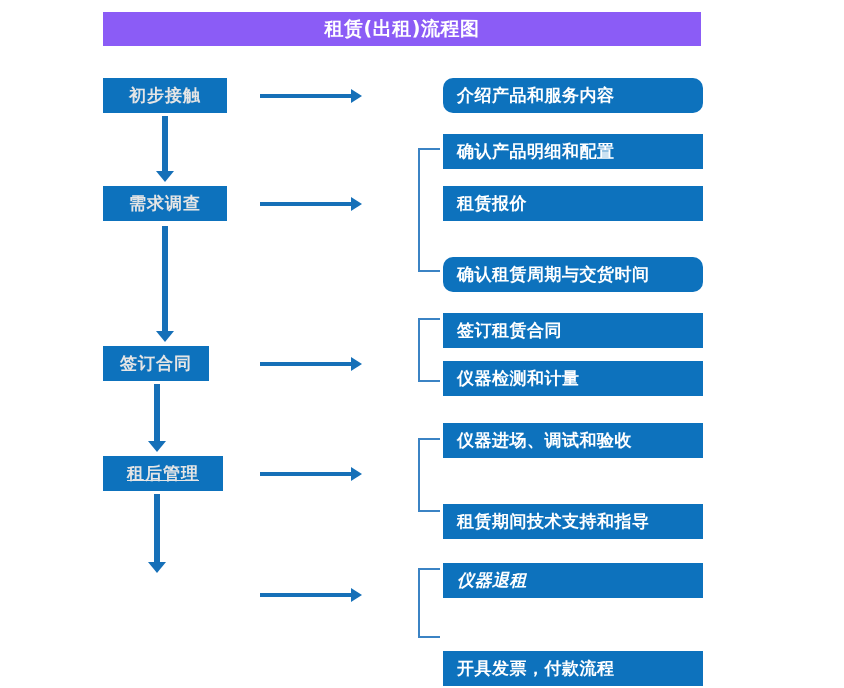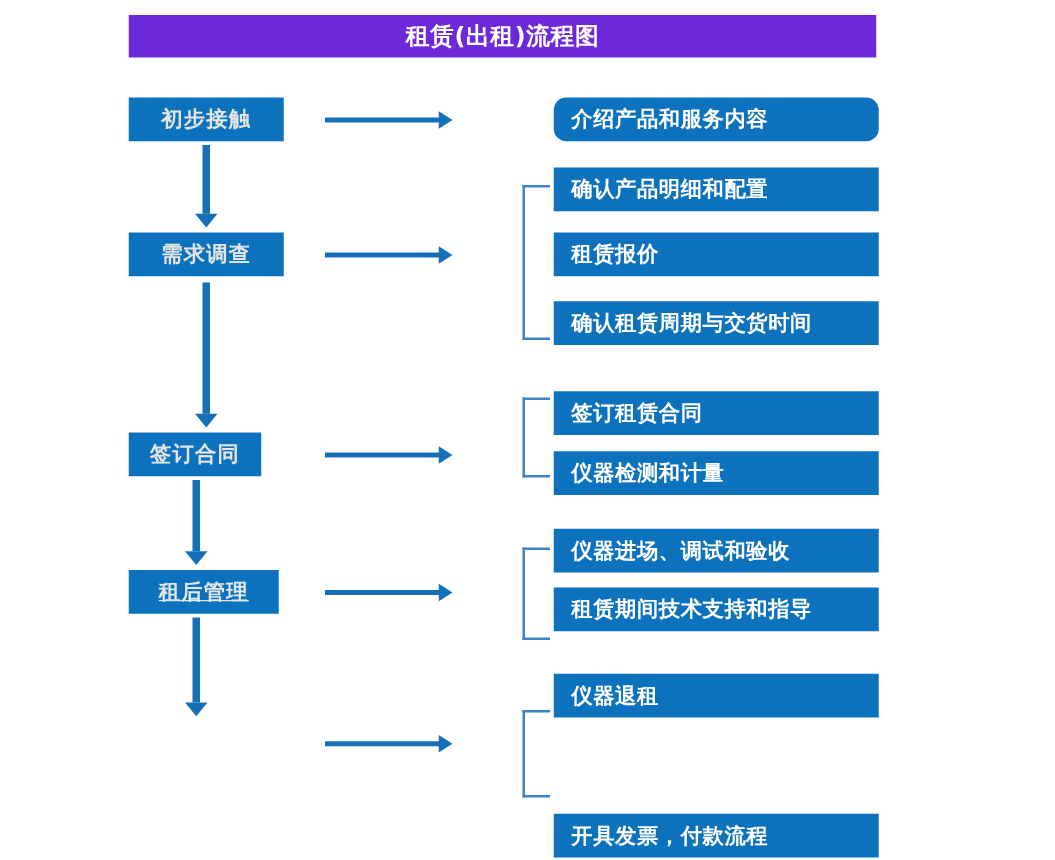--- a/index.html
+++ b/index.html
@@ -20,21 +20,21 @@
     background: #ffffff;
   }
 
   
   .title-bar {
     position: absolute;
     left: 103px;
     top: 12px;
     width: 598px;
     height: 34px;
-    background: #6d28d9;
+    background: #8b5cf6;
     color: #ffffff;
     font-size: 19px;
     font-weight: bold;
     display: flex;
     align-items: center;
     justify-content: center;
     letter-spacing: 0.5px;
   }
 
   
@@ -196,27 +196,27 @@
   <div class="bracket" style="top:438px; height:74px;"></div>
 
   <div class="bracket" style="top:568px; height:70px;"></div>
 
   <div class="detail-box" style="top:78px;border-radius:10px;">介绍产品和服务内容</div>
 
   <div class="detail-box" style="top:134px;">确认产品明细和配置</div>
 
   <div class="detail-box" style="top:186px;">租赁报价</div>
 
-  <div class="detail-box" style="top:241px;">确认租赁周期与交货时间</div>
+  <div class="detail-box" style="top:257px;border-radius:10px;">确认租赁周期与交货时间</div>
 
   <div class="detail-box" style="top:313px;">签订租赁合同</div>
 
   <div class="detail-box" style="top:361px;text-align:center;">仪器检测和计量</div>
 
   <div class="detail-box" style="top:423px;">仪器进场、调试和验收</div>
 
-  <div class="detail-box" style="top:470px;">租赁期间技术支持和指导</div>
-
-  <div class="detail-box" style="top:539px;">仪器退租</div>
+  <div class="detail-box" style="top:504px;">租赁期间技术支持和指导</div>
+
+  <div class="detail-box" style="top:563px;font-style:italic;">仪器退租</div>
 
   <div class="detail-box" style="top:611px;margin-top:40px;">开具发票，付款流程</div>
 
 </div>
 
 </body></html>

